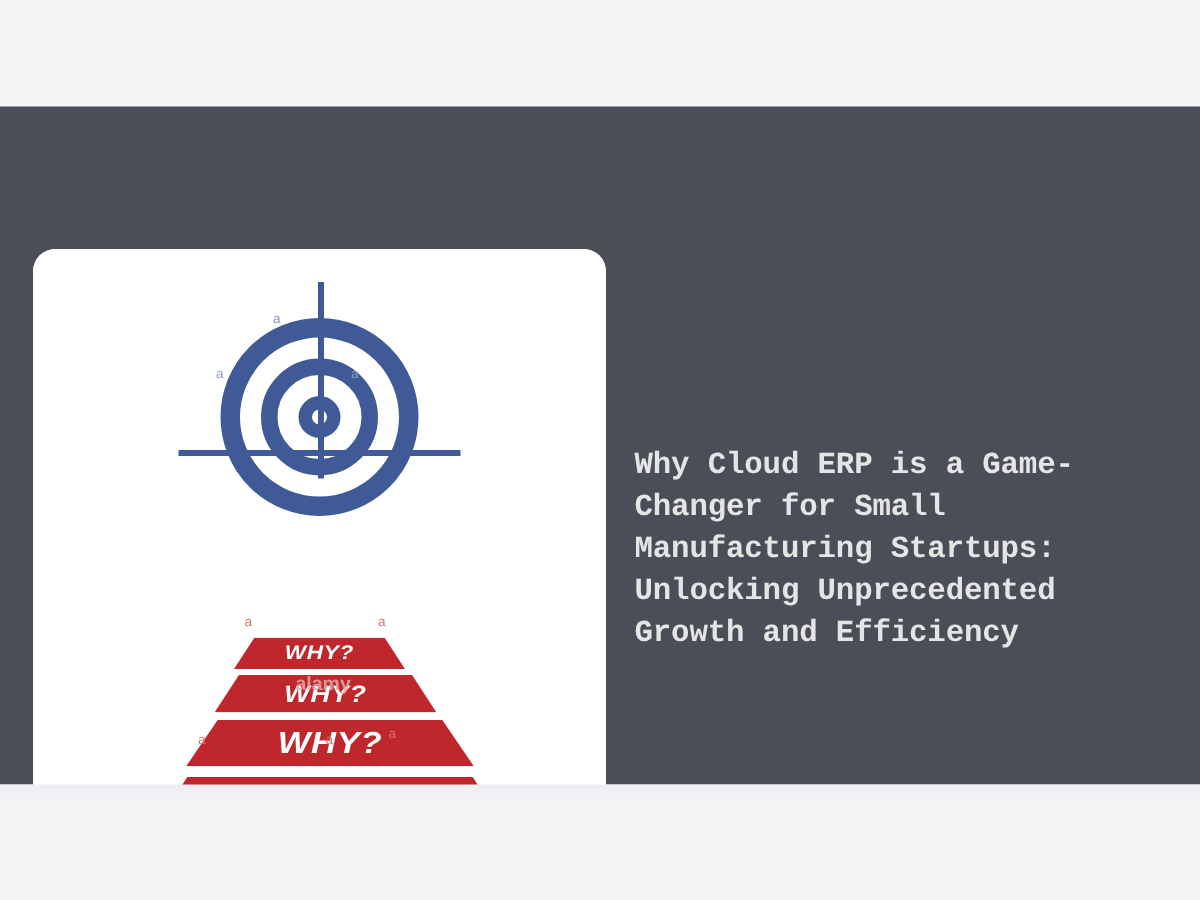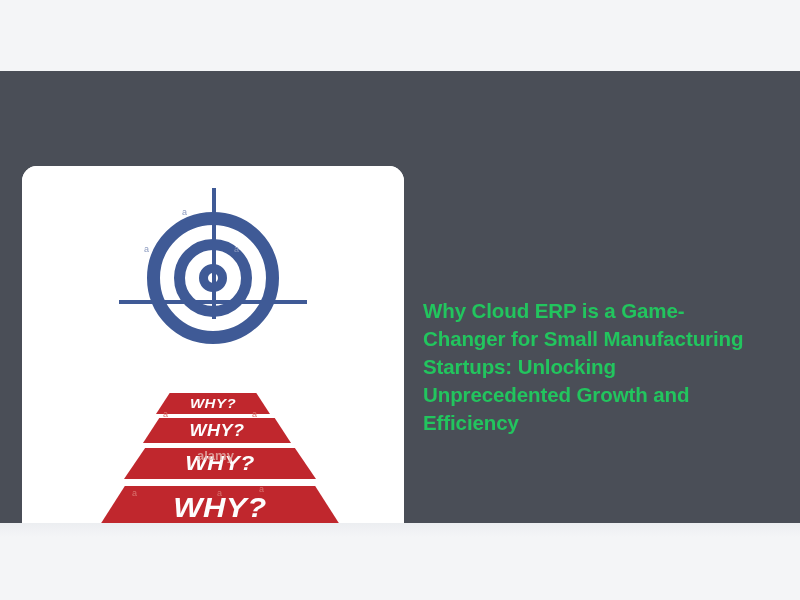--- a/index.html
+++ b/index.html
@@ -110,20 +110,21 @@
     left: 0; top: 0;
     width: 382px; height: 385px;
   }
 
   .why-band {
     position: absolute;
     background: #c0272d;
     display: flex;
     align-items: center;
     justify-content: center;
+    margin-top: 32px;
   }
 
   .why-band .why-text {
     color: #fdfdfd;
     font-family: "Liberation Sans", sans-serif;
     font-weight: 700;
     font-style: italic;
     letter-spacing: 0.5px;
     line-height: 1;
     white-space: nowrap;
@@ -229,22 +230,22 @@
     font-weight: 700;
     font-family: "Liberation Sans", sans-serif;
     letter-spacing: 0.1px;
   }
 
   
   .article-title {
     position: absolute;
     left: 423px; top: 226px;
     width: 330px;
-    color: #22c55e;
-    font-family: Liberation Sans, sans-serif;
+    color: #e5e5e5;
+    font-family: Liberation Mono, monospace;
     font-size: 20.5px;
     font-weight: 700;
     line-height: 28px;
     letter-spacing: -0.1px;
   }
 </style>
 </head>
 <body>
 
 <div class="page">

